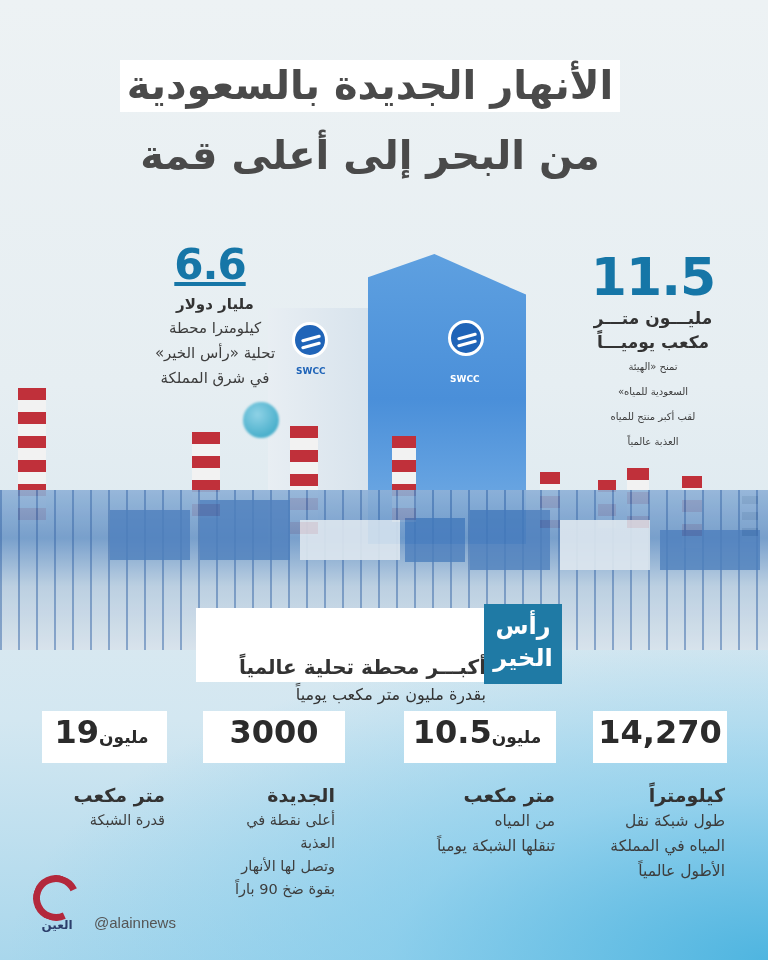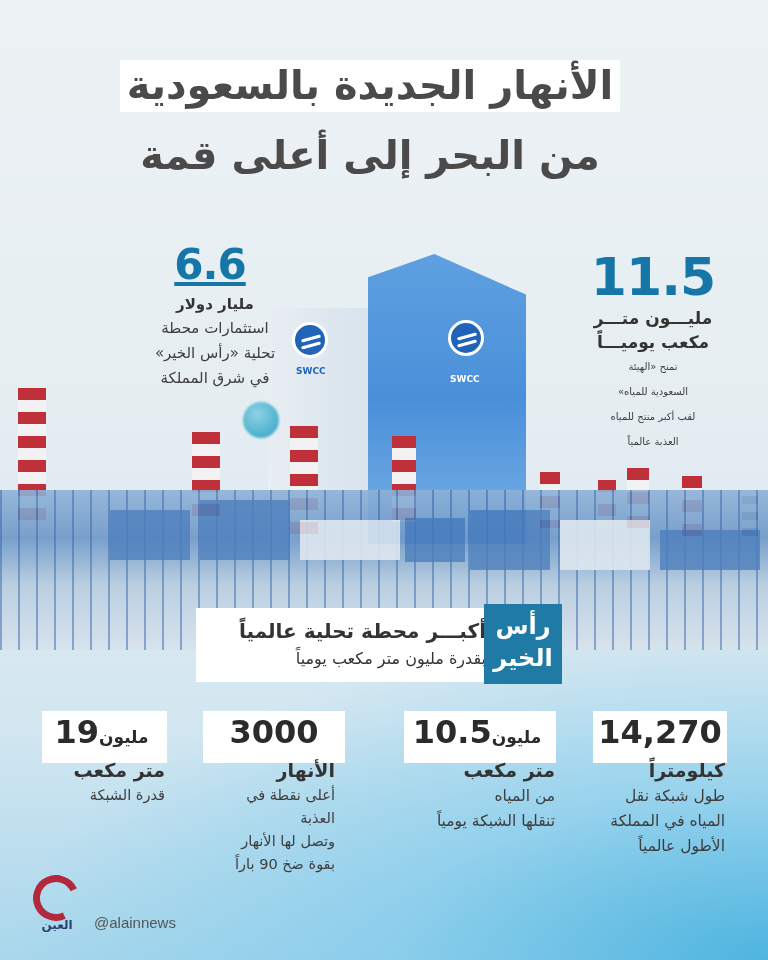--- a/index.html
+++ b/index.html
@@ -65,29 +65,29 @@
   .desc { color: #3d3d3d; }
   .stat-left-text { position: absolute; left: 150px; top: 292px; width: 130px; direction: rtl; text-align: center; }
   .stat-right .unit-bold { font-size: 17px; line-height: 24px; }
   .stat-right .desc { font-size: 10px; line-height: 25px; }
 
   
   .banner { position: absolute; left: 196px; top: 604px; width: 366px; height: 80px; }
   .banner-white { position: absolute; left: 0; top: 4px; width: 300px; height: 74px; background: #ffffff; direction: rtl; text-align: right; padding: 8px 10px 0 6px; }
   .banner-blue { position: absolute; right: 0; top: 0; width: 78px; height: 80px; background: #1f7aa5; color: #ffffff;
     font-weight: bold; font-size: 24px; line-height: 32px; direction: rtl; text-align: center; padding-top: 6px; }
-  .banner-main { font-weight: bold; font-size: 20px; color: #333; line-height: 30px; }
+  .banner-main { font-weight: bold; font-size: 20px; color: #333; line-height: 30px; margin-top: 36px; }
   .banner-sub { font-size: 16px; color: #333; line-height: 26px; }
 
   
   .bstat { position: absolute; direction: rtl; text-align: right; }
   .num-box { position: absolute; background: #ffffff; height: 52px; direction: ltr; text-align: center;
     font-weight: bold; color: #2b2b2b; font-size: 32px; line-height: 42px; white-space: nowrap; }
   .num-box .mil { font-size: 17px; margin-right: 6px; }
-  .b-unit { font-weight: bold; color: #333; font-size: 19px; line-height: 28px; }
+  .b-unit { font-weight: bold; color: #333; font-size: 19px; line-height: 28px; margin-top: 25px; }
   .b-desc { font-size: 14.5px; color: #3d3d3d; line-height: 23px; }
 
   .footer-logo { position: absolute; left: 33px; top: 875px; width: 46px; height: 46px; border-radius: 50%;
     border: 7px solid #b3283c; border-right-color: transparent; transform: rotate(20deg); }
   .footer-logo-text { position: absolute; left: 35px; top: 918px; width: 44px; text-align: center; font-size: 12px; font-weight: bold; color: #2c3e6b; direction: rtl; }
   .footer-handle { position: absolute; left: 94px; top: 914px; font-family: "Liberation Sans", sans-serif; font-size: 15px; color: #555; }
 </style>
 </head>
 <body>
 
@@ -126,21 +126,21 @@
     <div class="plant-block light" style="left:560px; top:30px; width:90px; height:50px;"></div>
     <div class="plant-block" style="left:660px; top:40px; width:100px; height:40px;"></div>
   </div>
 </div>
 
 <div class="stat-top stat-left">
   <div class="big-num-blue">6.6</div>
 </div>
 <div class="stat-left-text">
   <div class="unit-bold" style="font-size:15px; line-height:24px;">مليار دولار</div>
-  <div class="desc" style="font-size:15px; line-height:25px;">استثمارات محطة</div>
+  <div class="desc" style="font-size:15px; line-height:25px;">كيلومترا محطة</div>
   <div class="desc" style="font-size:15px; line-height:25px;">تحلية «رأس الخير»</div>
   <div class="desc" style="font-size:15px; line-height:25px;">في شرق المملكة</div>
 </div>
 
 <div class="stat-top stat-right">
   <div class="big-num-blue">11.5</div>
   <div class="unit-bold">مليـــون متـــر</div>
   <div class="unit-bold">مكعب يوميـــاً</div>
   <div class="desc">تمنح «الهيئة</div>
   <div class="desc">السعودية للمياه»</div>
@@ -175,21 +175,21 @@
 <div class="bstat" style="left:400px; top:756px; width:155px;">
   <div class="b-unit">متر مكعب</div>
   <div class="b-desc" style="font-size:15.5px; line-height:25px;">من المياه</div>
   <div class="b-desc" style="font-size:15.5px; line-height:25px;">تنقلها الشبكة يومياً</div>
 </div>
 
 <div class="num-box" style="left:203px; top:711px; width:142px;">
   <span>3000</span>
 </div>
 <div class="bstat" style="left:205px; top:756px; width:130px;">
-  <div class="b-unit">الأنهار</div>
+  <div class="b-unit">الجديدة</div>
   <div class="b-desc">أعلى نقطة في</div>
   <div class="b-desc">العذبة</div>
   <div class="b-desc">وتصل لها الأنهار</div>
   <div class="b-desc">بقوة ضخ 90 باراً</div>
 </div>
 
 <div class="num-box" style="left:42px; top:711px; width:125px;">
   <span class="mil">مليون</span><span>19</span>
 </div>
 <div class="bstat" style="left:40px; top:756px; width:125px;">

